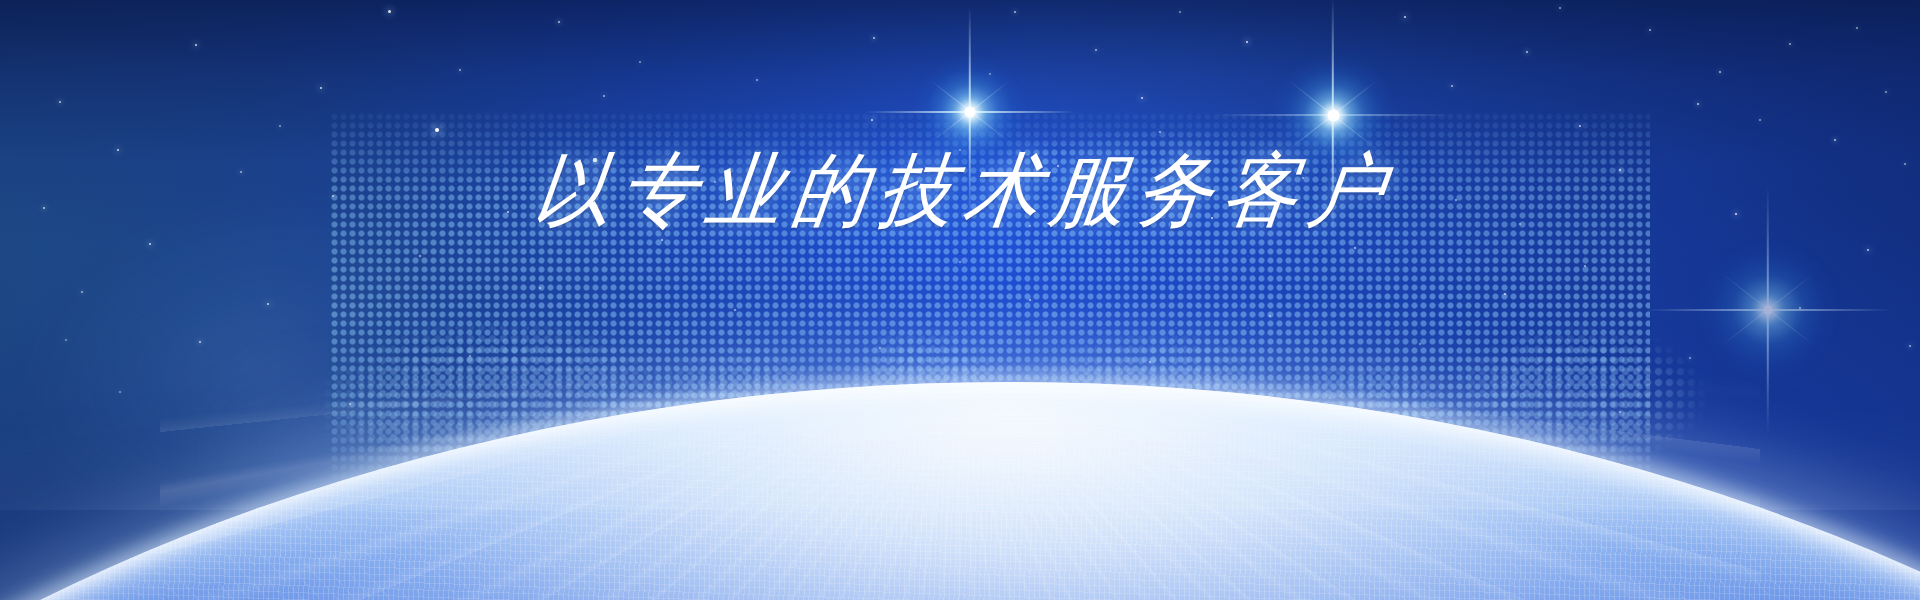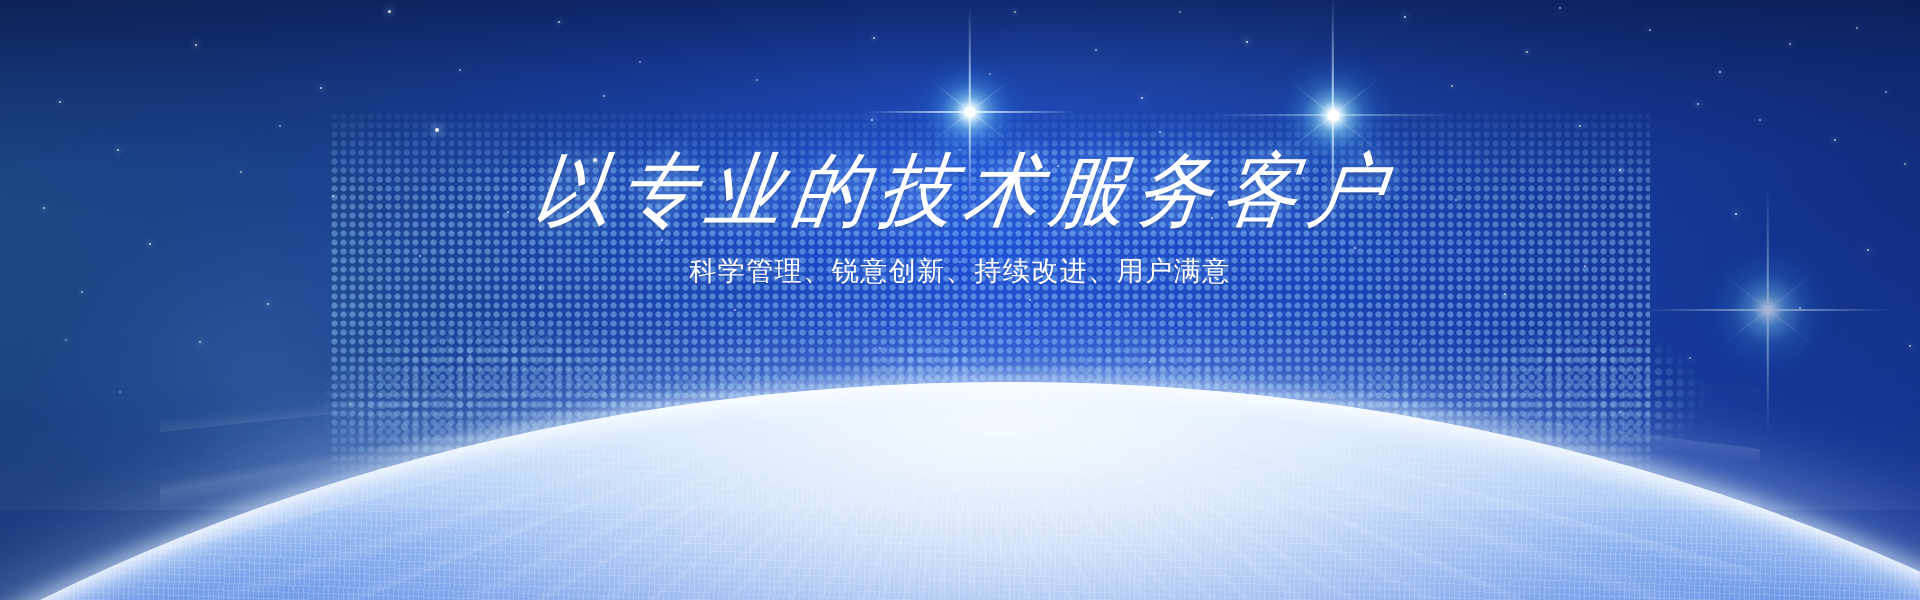--- a/index.html
+++ b/index.html
@@ -341,16 +341,15 @@
       <div class="grain"></div>
     </div>
     <div class="city-rays"></div>
     <div class="earth-rim"></div>
 
   </div>
   <div class="atmos-haze"></div>
 
   <div class="copy">
     <div class="headline">以专业的技术服务客户</div>
-    <div class="subtitle">科学管理、锐意创新、持续改进、用户满意</div>
   </div>
 
 </div>
 
 </body></html>

